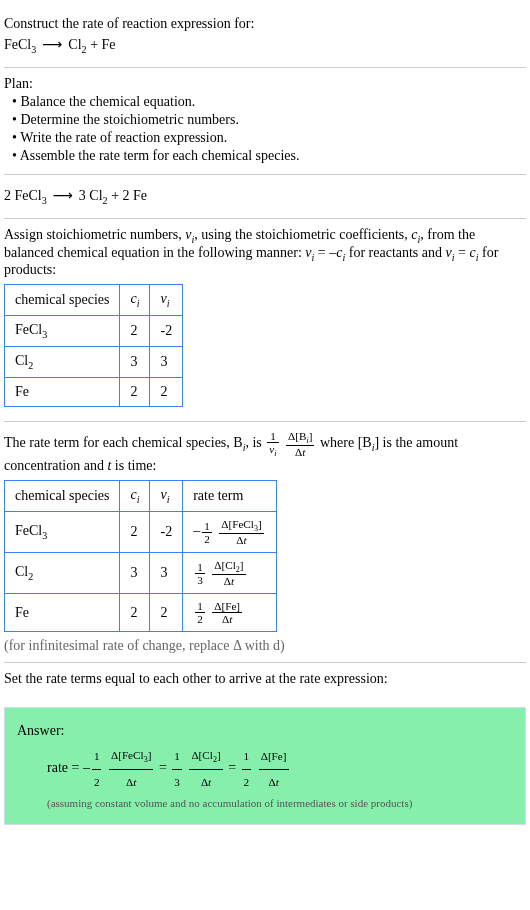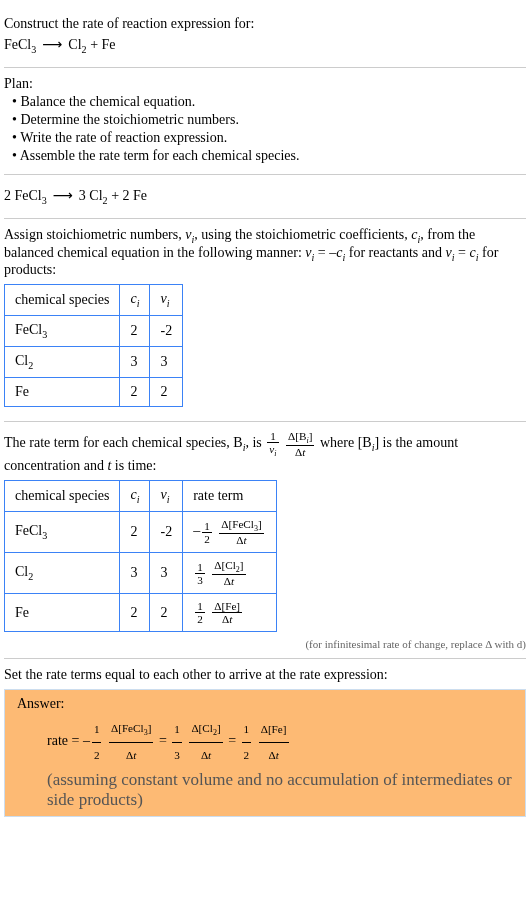--- a/index.html
+++ b/index.html
@@ -8,25 +8,25 @@
 .section:last-of-type { border-bottom: none; }
 .sub { font-size: 0.72em; vertical-align: sub; }
 .ital { font-style: italic; }
 .arrow { display: inline-block; margin: 0 6px; font-size: 1em; }
 .bullet-line { margin: 2px 8px; }
 table { border-collapse: collapse; margin: 6px 0; }
 td, th { border: 1px solid #3b82f6; padding: 6px 10px; text-align: left; font-weight: normal; }
 .frac { display: inline-block; vertical-align: middle; text-align: center; font-size: 0.8em; margin: 0 2px; }
 .frac .num { display: block; border-bottom: 1px solid #000; padding: 0 2px; }
 .frac .den { display: block; padding: 0 2px; }
-.note { font-size: 11px; color: #666; margin-top: 2px; text-align: right; }
-.answer-box { background: #fdba74; border: 1px solid #cde; padding: 6px 12px; margin: 6px 0 2px 0; }
+.note { font-size: 14px; color: #666; margin-top: 2px; }
+.answer-box { background: #86efac; border: 1px solid #cde; padding: 15px 12px; margin: 20px 0 2px 0; }
 .answer-label { margin-bottom: 4px; }
 .answer-line { padding-left: 30px; line-height: 2.2; }
-.answer-note { font-size: 17px; color: #555; padding-left: 30px; margin-top: 2px; }
+.answer-note { font-size: 11px; color: #555; padding-left: 30px; margin-top: 2px; }
 .eqline { line-height: 1.8; }
 </style>
 </head>
 <body>
 
 <div class="section">
   <div>Construct the rate of reaction expression for:</div>
   <div class="eqline">
     FeCl<span class="sub">3</span><span class="arrow">⟶</span>Cl<span class="sub">2</span> + Fe
   </div>

